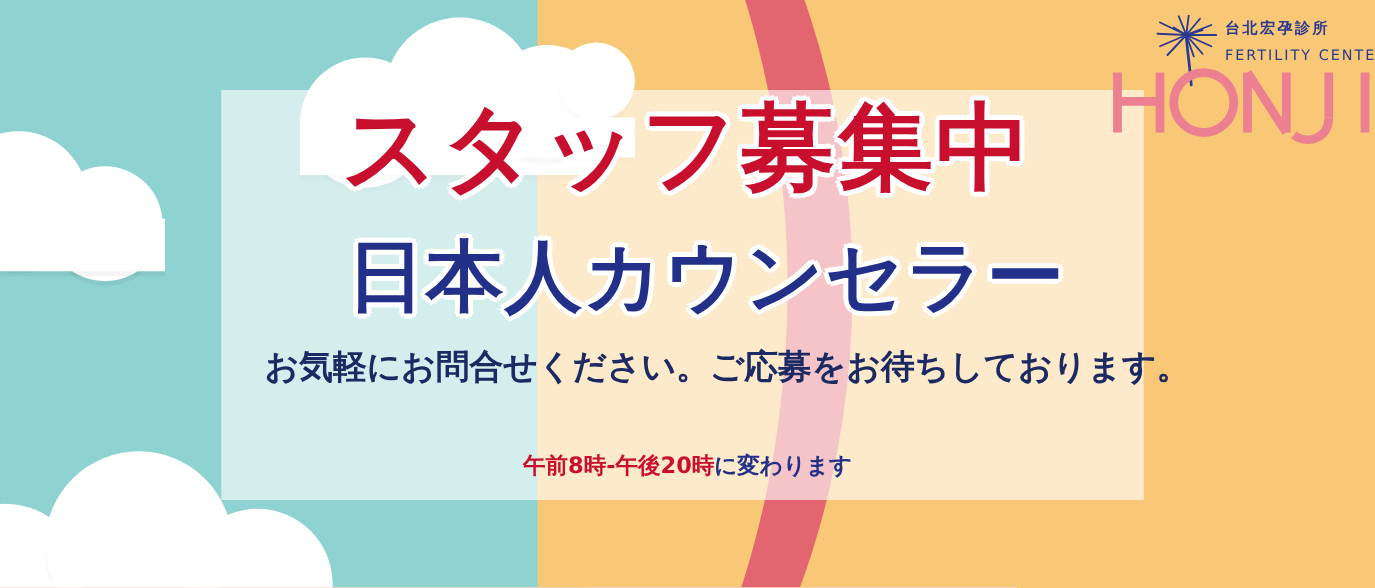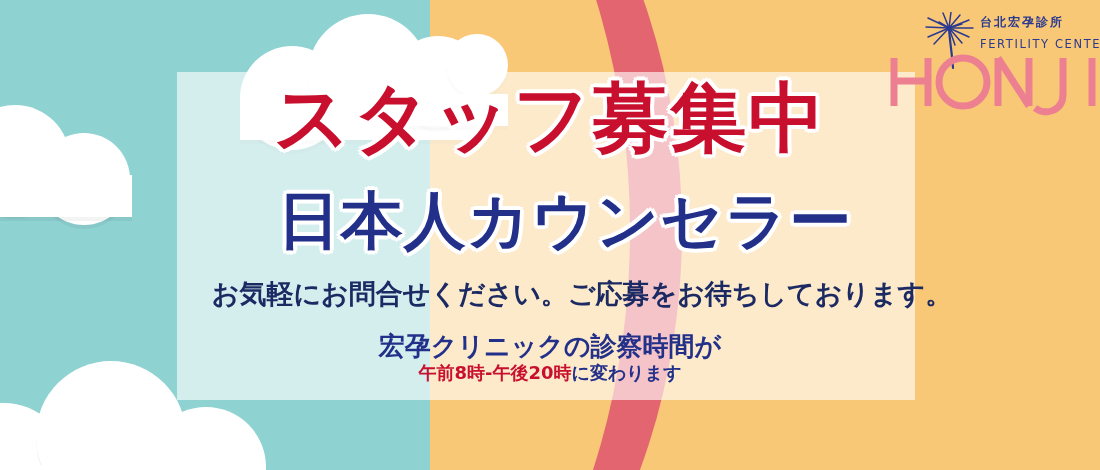--- a/index.html
+++ b/index.html
@@ -204,21 +204,20 @@
   </div>
 
   <div class="text-stack">
 
     <div class="headline-1">スタッフ募集中</div>
 
     <div class="headline-2">日本人カウンセラー</div>
 
     <div class="subtitle">お気軽にお問合せください。ご応募をお待ちしております。</div>
 
-    <div class="schedule-line-1">宏孕クリニックの診察時間が</div>
 
     <div class="schedule-line-2">
       <span class="hours">午前8時-午後20時</span><span>に変わります</span>
     </div>
 
   </div>
 
   <div id="logo">
 
     <div class="logo-top">

